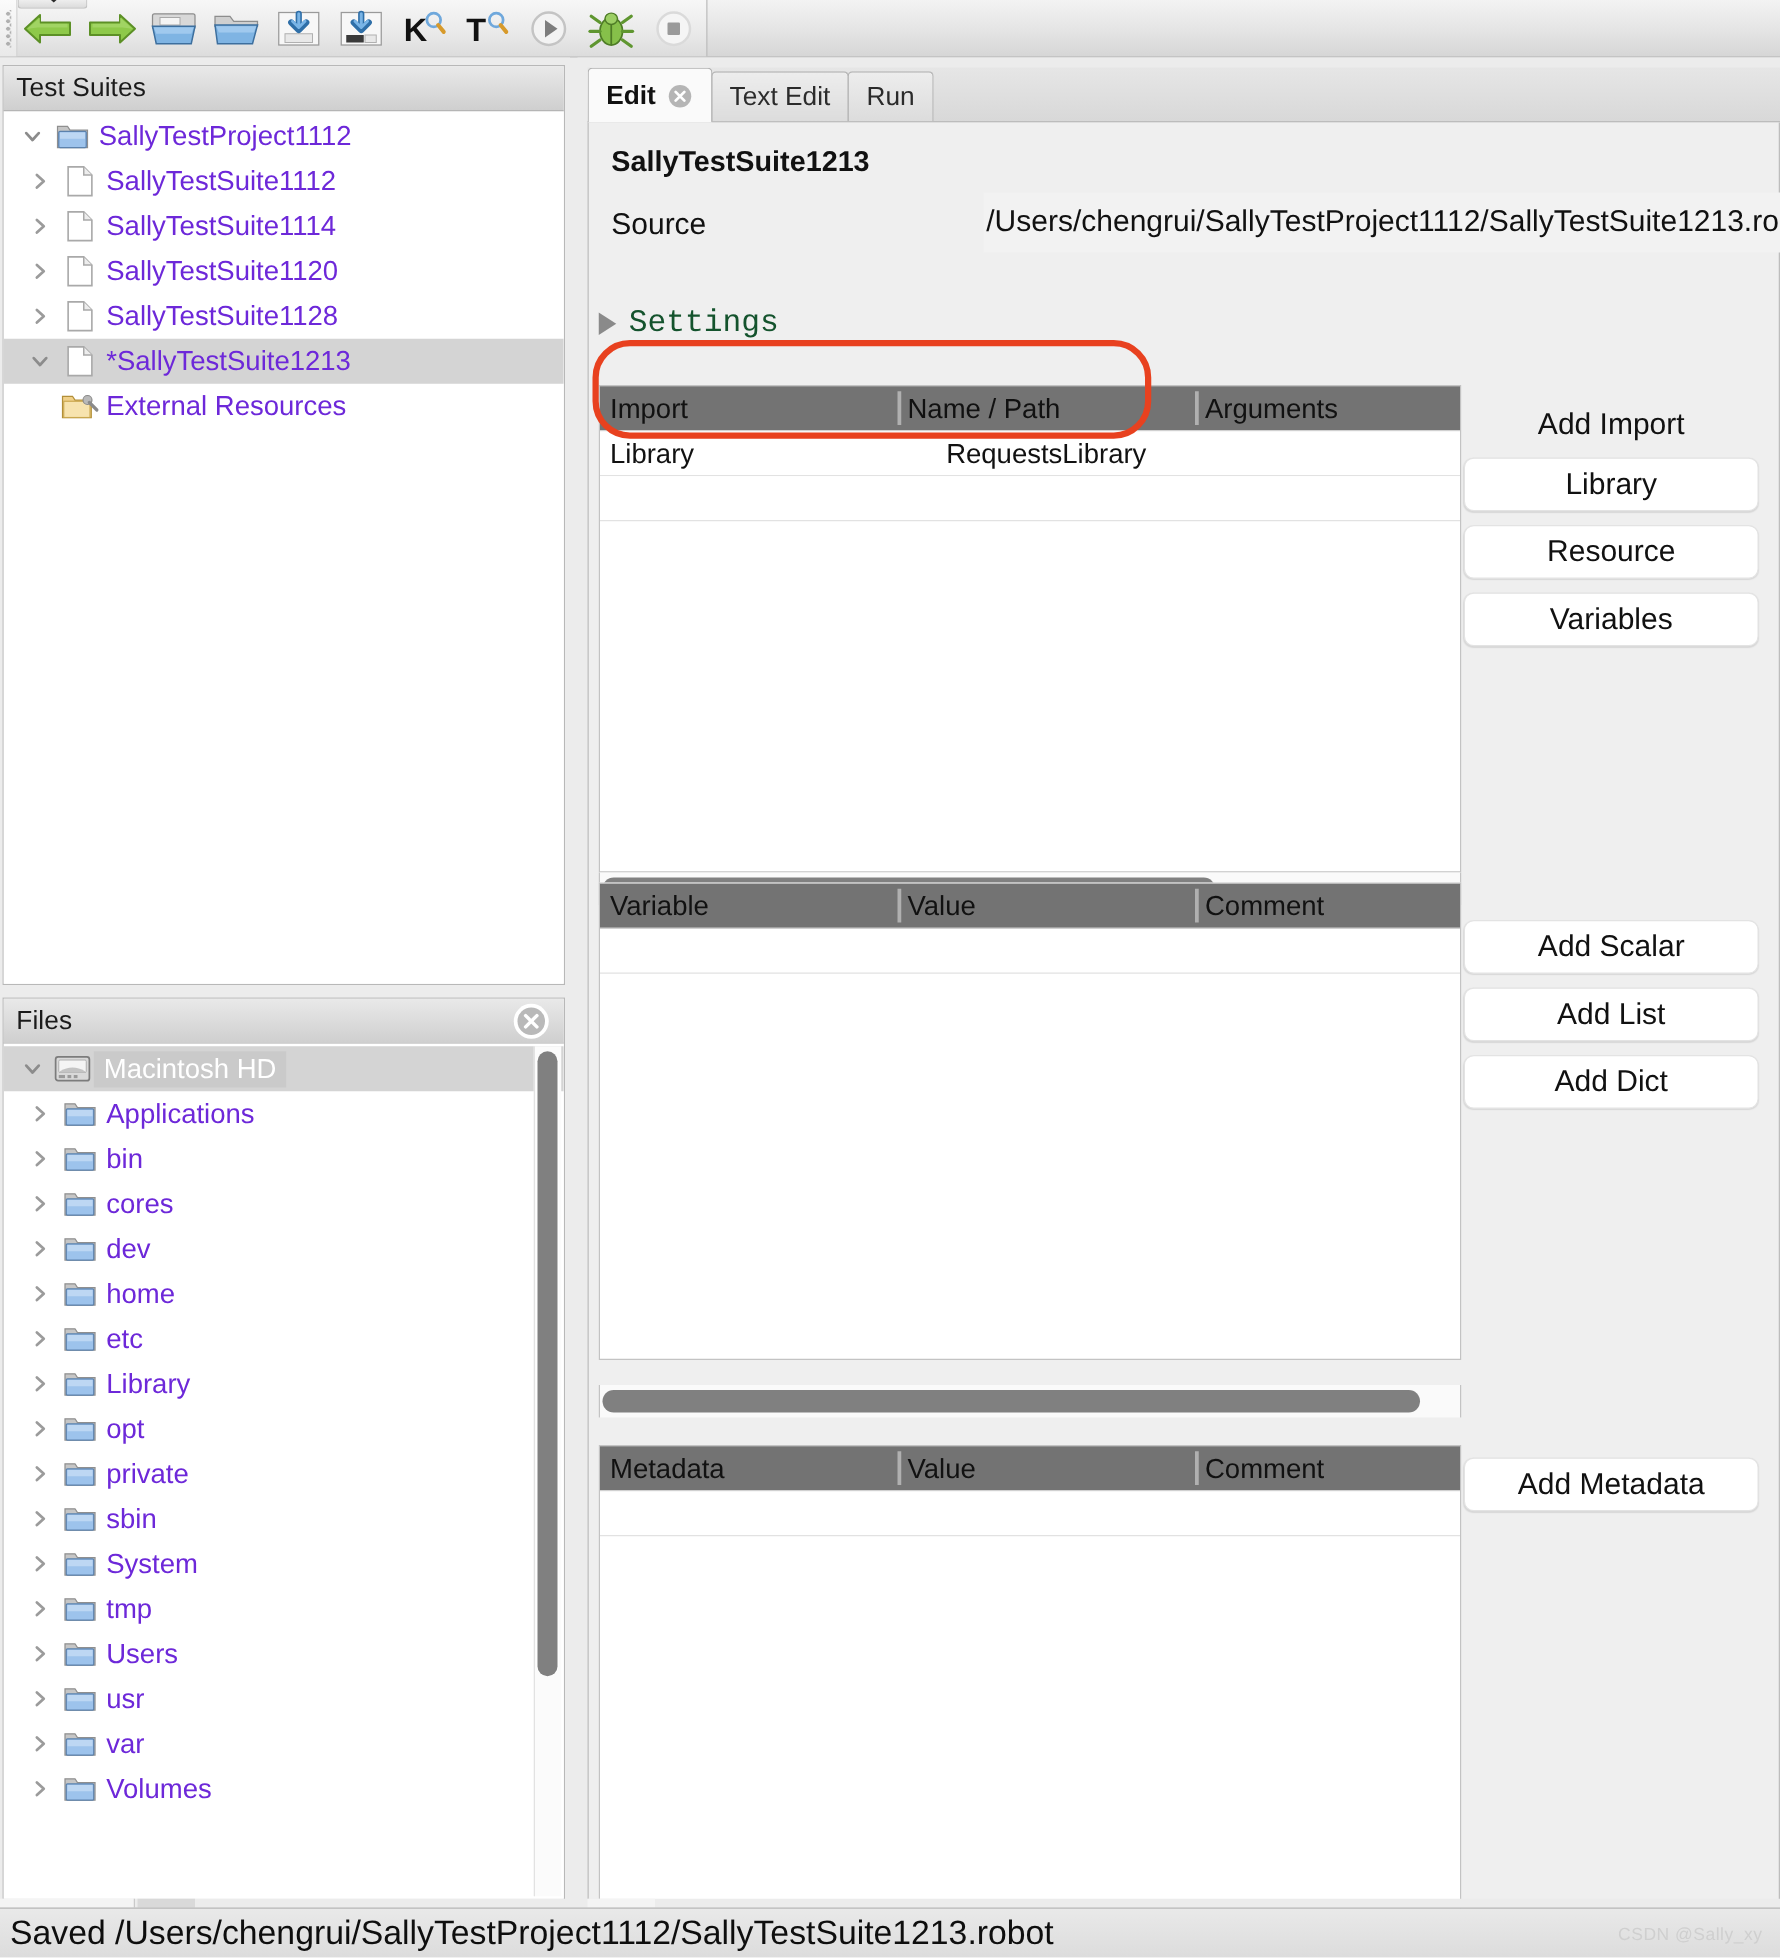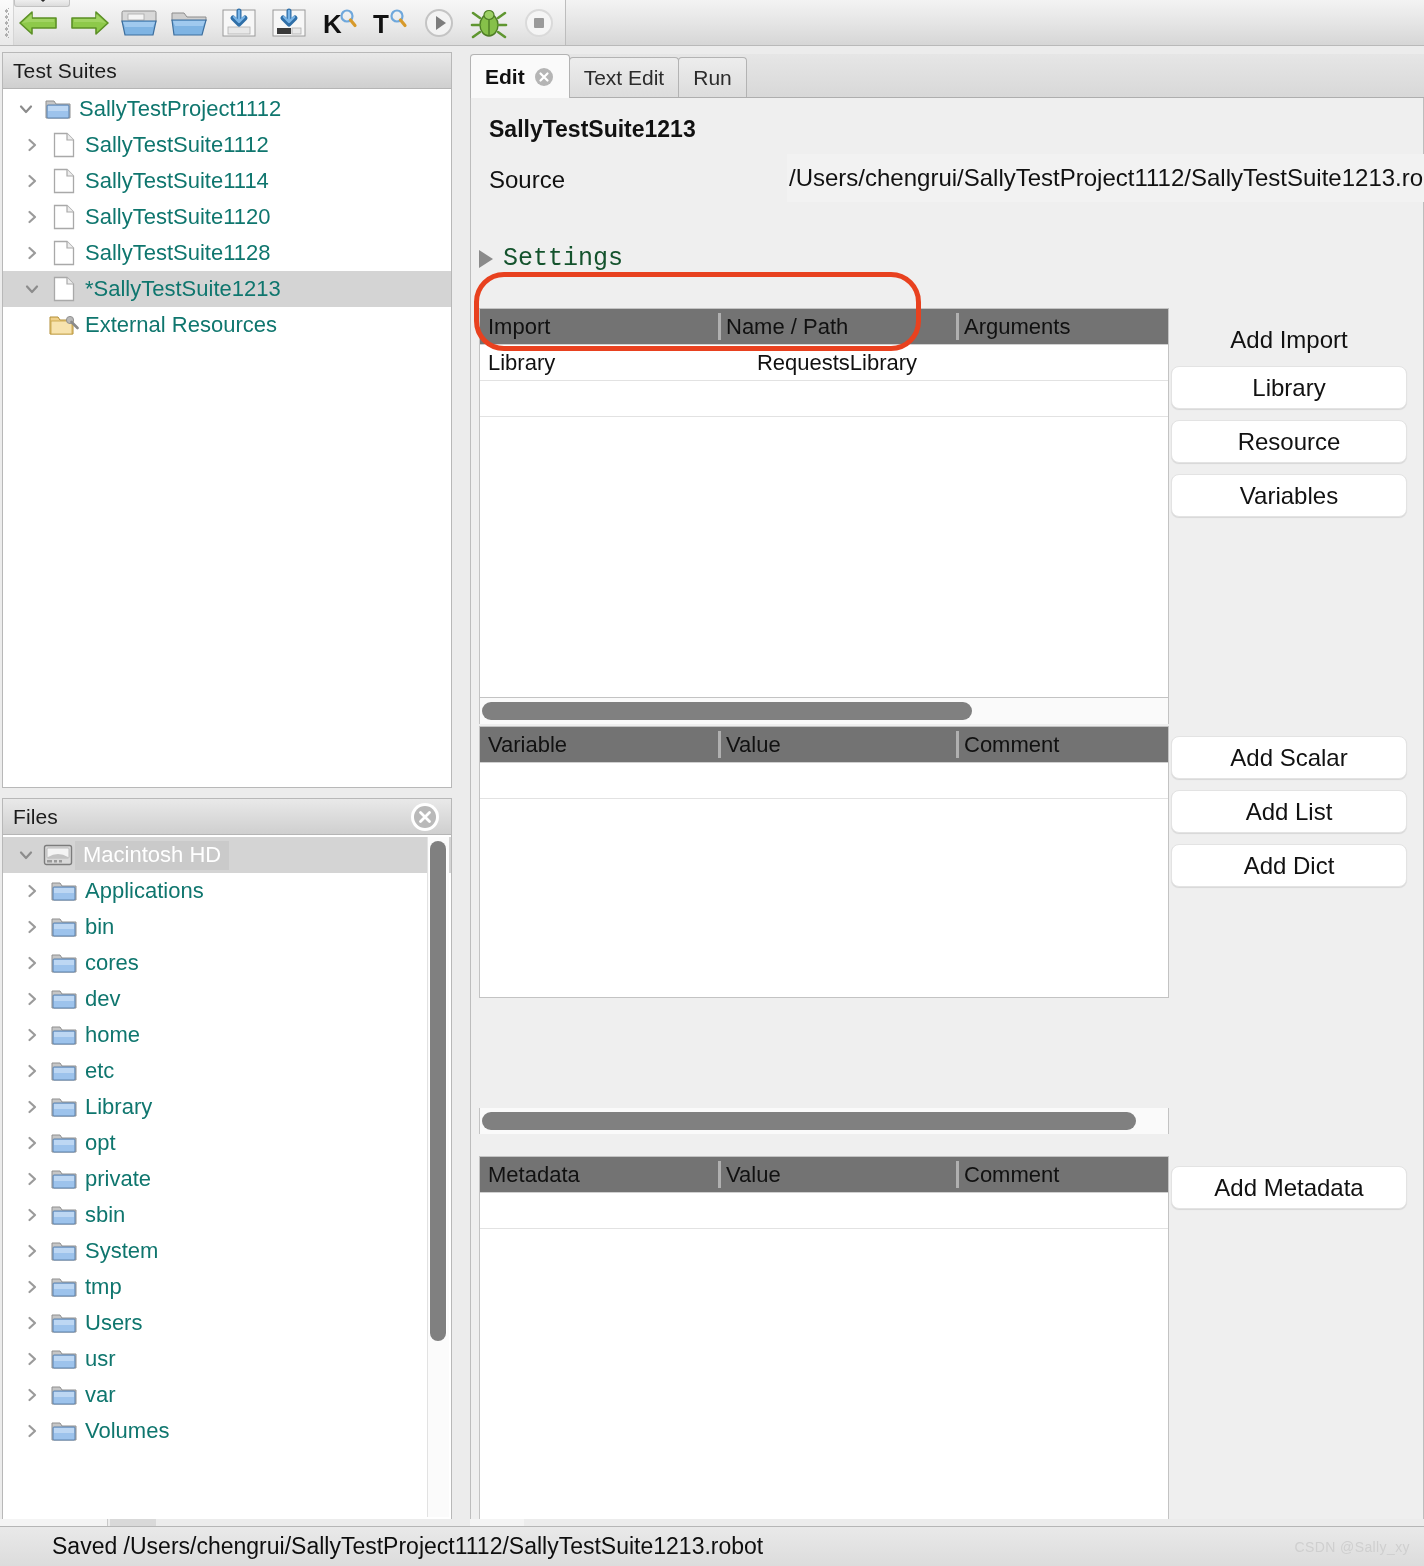--- a/index.html
+++ b/index.html
@@ -110,21 +110,21 @@
   }
   .tree-row.sel { background: #d4d4d4; }
   .tw {
     width: 30px; height: 36px; flex: 0 0 auto;
     display: flex; align-items: center; justify-content: center;
   }
   .tw svg { display: block; }
   .tw.blank {}
   .ticon { width: 34px; flex: 0 0 auto; display: flex; align-items:center; justify-content:center; }
   .ticon svg { display:block; }
-  .tlabel { font-size: 22px; color: #0f766e; padding-left: 4px; }
+  .tlabel { font-size: 22px; color: #6d28d9; padding-left: 4px; }
   .tlabel.white-on-gray {
     background: #cacaca; color: #ffffff; padding: 1px 8px 2px 8px;
   }
   .ind-1 { padding-left: 14px; }
 
   #files-vscroll {
     position: absolute; right: 4px; top: 6px; width: 18px; height: 500px;
     background: #ffffff; border-radius: 9px;
   }
   #files-vscroll .thumb {
@@ -258,21 +258,21 @@
     pointer-events: none; z-index: 40;
   }
 
   
   #statusbar {
     position: absolute; left: 0; top: 1526px; width: 1424px; height: 40px;
     background: linear-gradient(180deg,#e9e9e9,#dcdcdc);
     border-top: 1px solid #b6b6b6;
     display: flex; align-items: center;
   }
-  #status-text { font-size: 23px; color: #0e0e0e; padding-left: 8px; margin-left: 44px; }
+  #status-text { font-size: 27px; color: #0e0e0e; padding-left: 8px; }
   #watermark {
     position: absolute; right: 14px; top: 50%; transform: translateY(-50%);
     font-size: 14px; color: #cfcfcf; letter-spacing: .4px;
   }
   #sb-notch {
     position: absolute; left: 0; top: 1519px; width: 1424px; height: 8px;
     background: #ececec;
   }
   #sb-notch .g1 { position:absolute; left:0; top:0; width:108px; height:7px;
     background:#f4f4f4; border-right:1px solid #c9c9c9; }
@@ -812,21 +812,21 @@
           <div class="gc" style="width:238px"></div>
           <div class="gc" style="width:238px"></div>
           <div class="gc" style="width:212px"></div>
         </div>
       </div>
 
       <div class="hscroll" style="top:600px; width:690px;">
         <div class="thumb" style="width:490px"></div>
       </div>
 
-      <div class="grid" id="variable-grid" style="top:628px; width:690px; height:272px;">
+      <div class="grid" id="variable-grid" style="top:608px; width:690px; height:382px;">
         <div class="grid-head">
           <div class="gh" style="width:238px">Variable</div>
           <div class="gh" style="width:238px">Value</div>
           <div class="gh" style="width:212px">Comment</div>
         </div>
         <div class="grid-row grid-blank">
           <div class="gc" style="width:238px"></div>
           <div class="gc" style="width:238px"></div>
           <div class="gc" style="width:212px"></div>
         </div>

